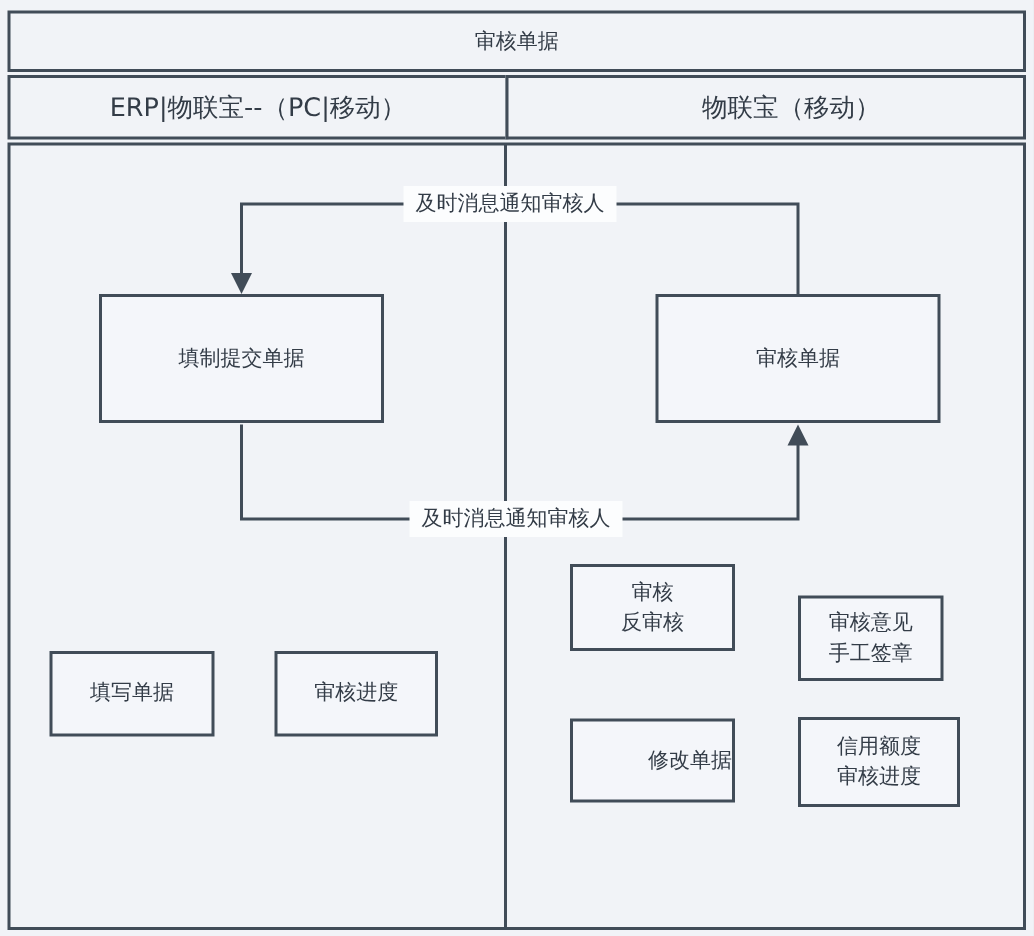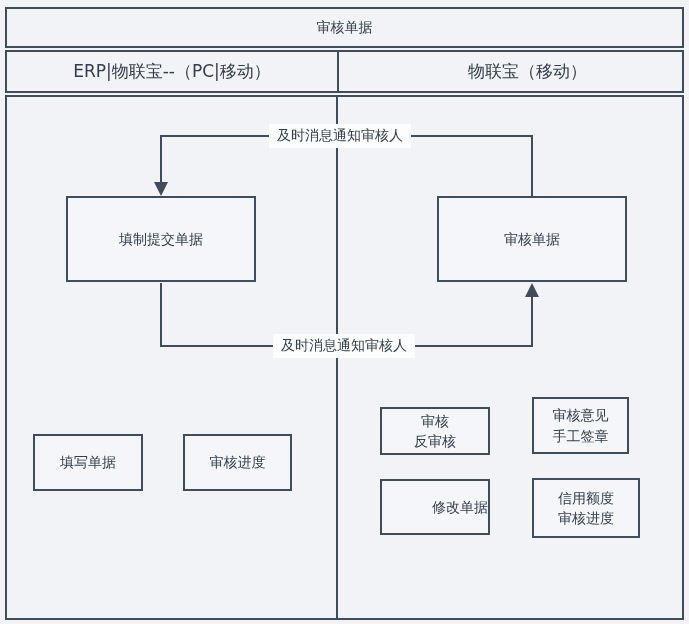--- a/index.html
+++ b/index.html
@@ -71,21 +71,21 @@
     justify-content: center;
     text-align: center;
     font-size: 14px;
     line-height: 1.45;
     z-index: 2;
   }
   .node-fill-submit    { left: 66px;  top: 196px; width: 190px; height: 86px; }
   .node-audit          { left: 437px; top: 196px; width: 190px; height: 86px; }
   .node-fill-form      { left: 33px;  top: 434px; width: 110px; height: 57px; }
   .node-audit-progress { left: 183px; top: 434px; width: 109px; height: 57px; }
-  .node-audit-unaudit  { left: 380px; top: 407px; width: 110px; height: 48px; }
+  .node-audit-unaudit  { left: 380px; top: 376px; width: 110px; height: 58px; }
   .node-opinion-sign   { left: 532px; top: 397px; width: 97px; height: 57px; }
   .node-modify         { left: 380px; top: 479px; width: 110px; height: 56px; align-items: flex-end; }
   .node-credit-amount  { left: 532px; top: 478px; width: 108px; height: 60px; }
   .edge-label {
     position: absolute;
     transform: translateX(-50%);
     background: #fcfdfe;
     padding: 3px 8px;
     font-size: 14px;
     white-space: nowrap;

